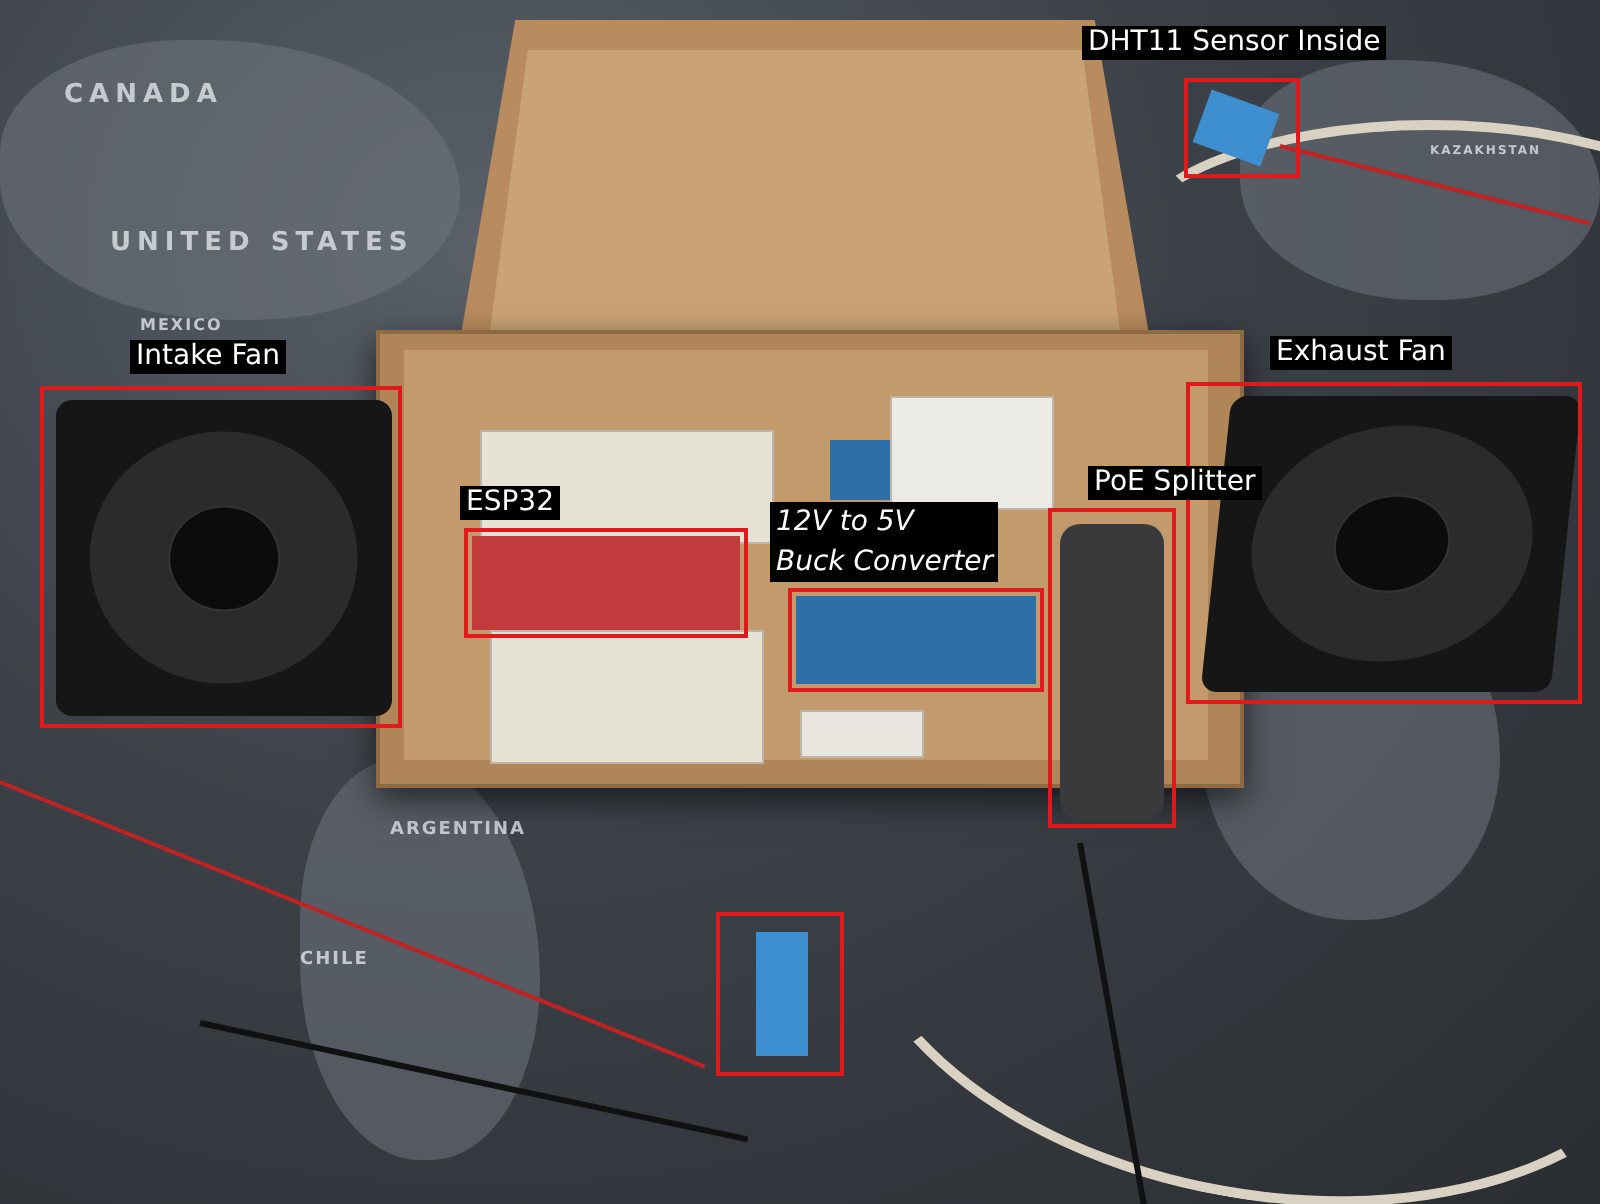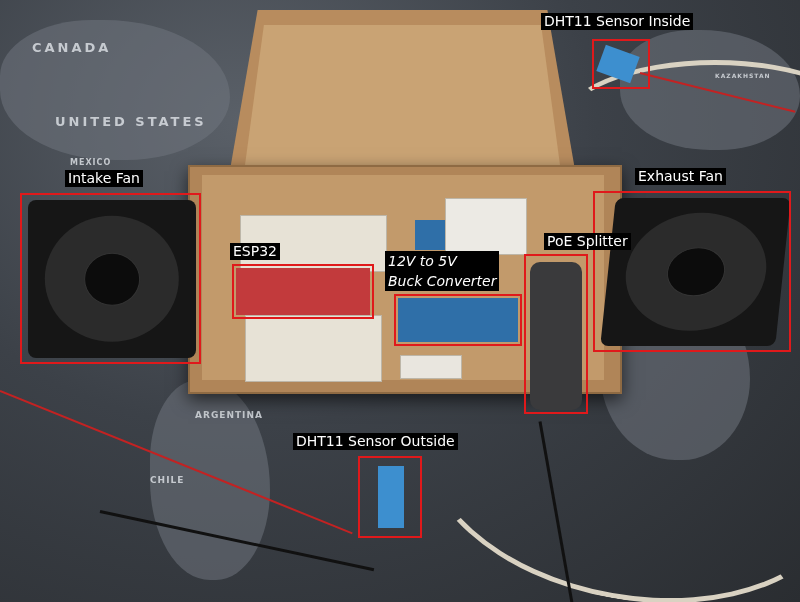--- a/index.html
+++ b/index.html
@@ -90,14 +90,13 @@
   <div class="lbl" style="left:230px;top:243px;">ESP32</div>
 
   <div class="hl" style="left:394px;top:294px;width:128px;height:52px;"></div>
   <div class="lbl" style="left:385px;top:251px;line-height:20px;font-style:italic;">12V to 5V
 Buck Converter</div>
 
   <div class="hl" style="left:524px;top:254px;width:64px;height:160px;"></div>
   <div class="lbl" style="left:497px;top:233px;margin-left:47px;">PoE Splitter</div>
 
   <div class="hl" style="left:358px;top:456px;width:64px;height:82px;"></div>
-  <div class="lbl" style="left:293px;top:433px;">DHT11 Sensor Outside</div>
 </div>
 
 </body></html>

